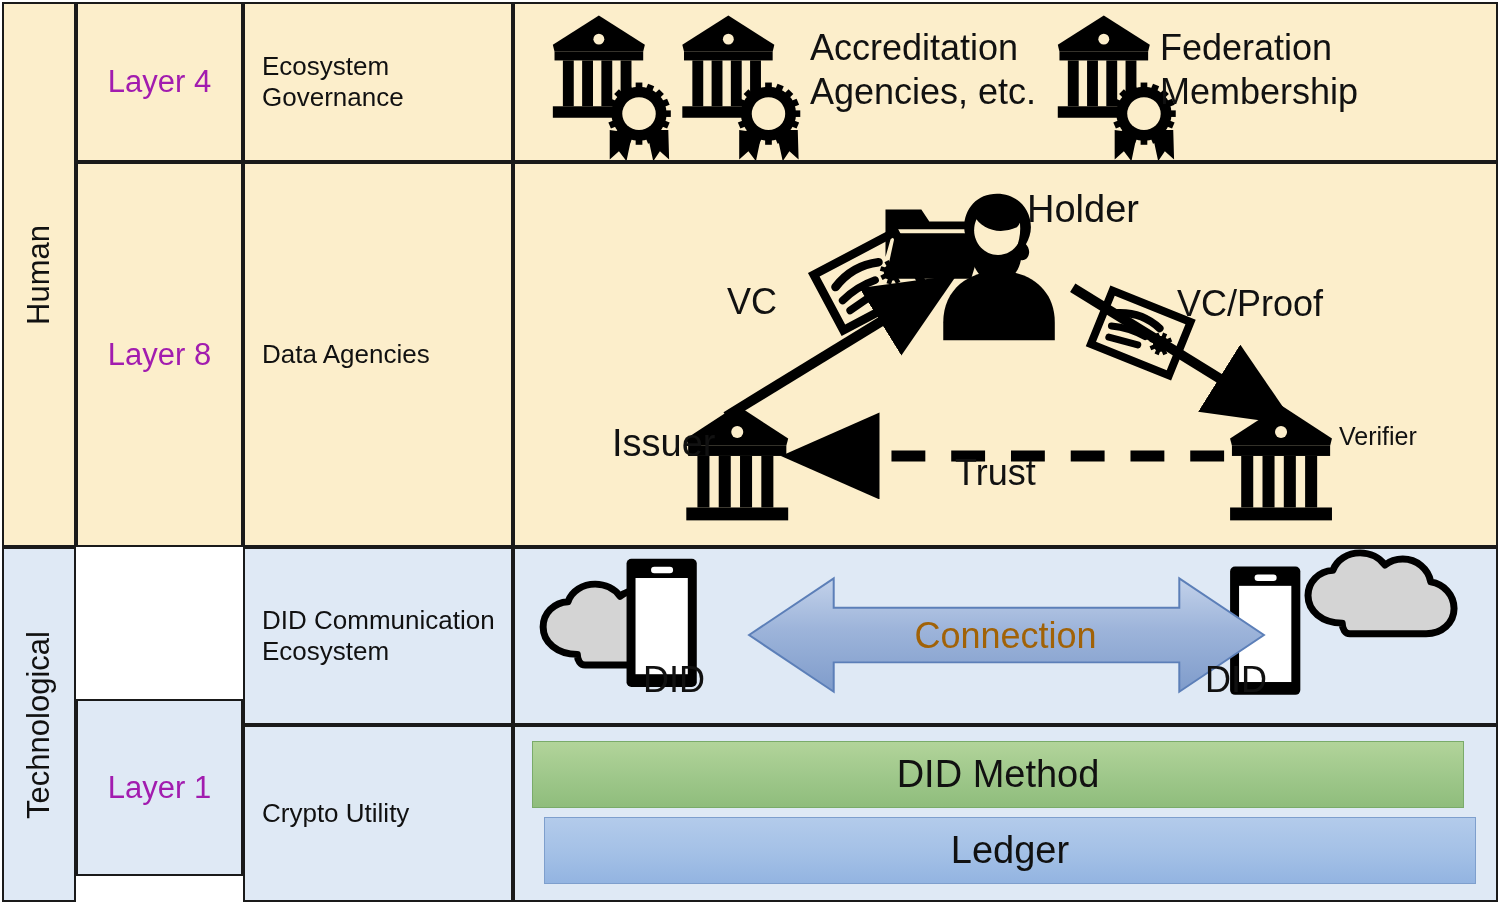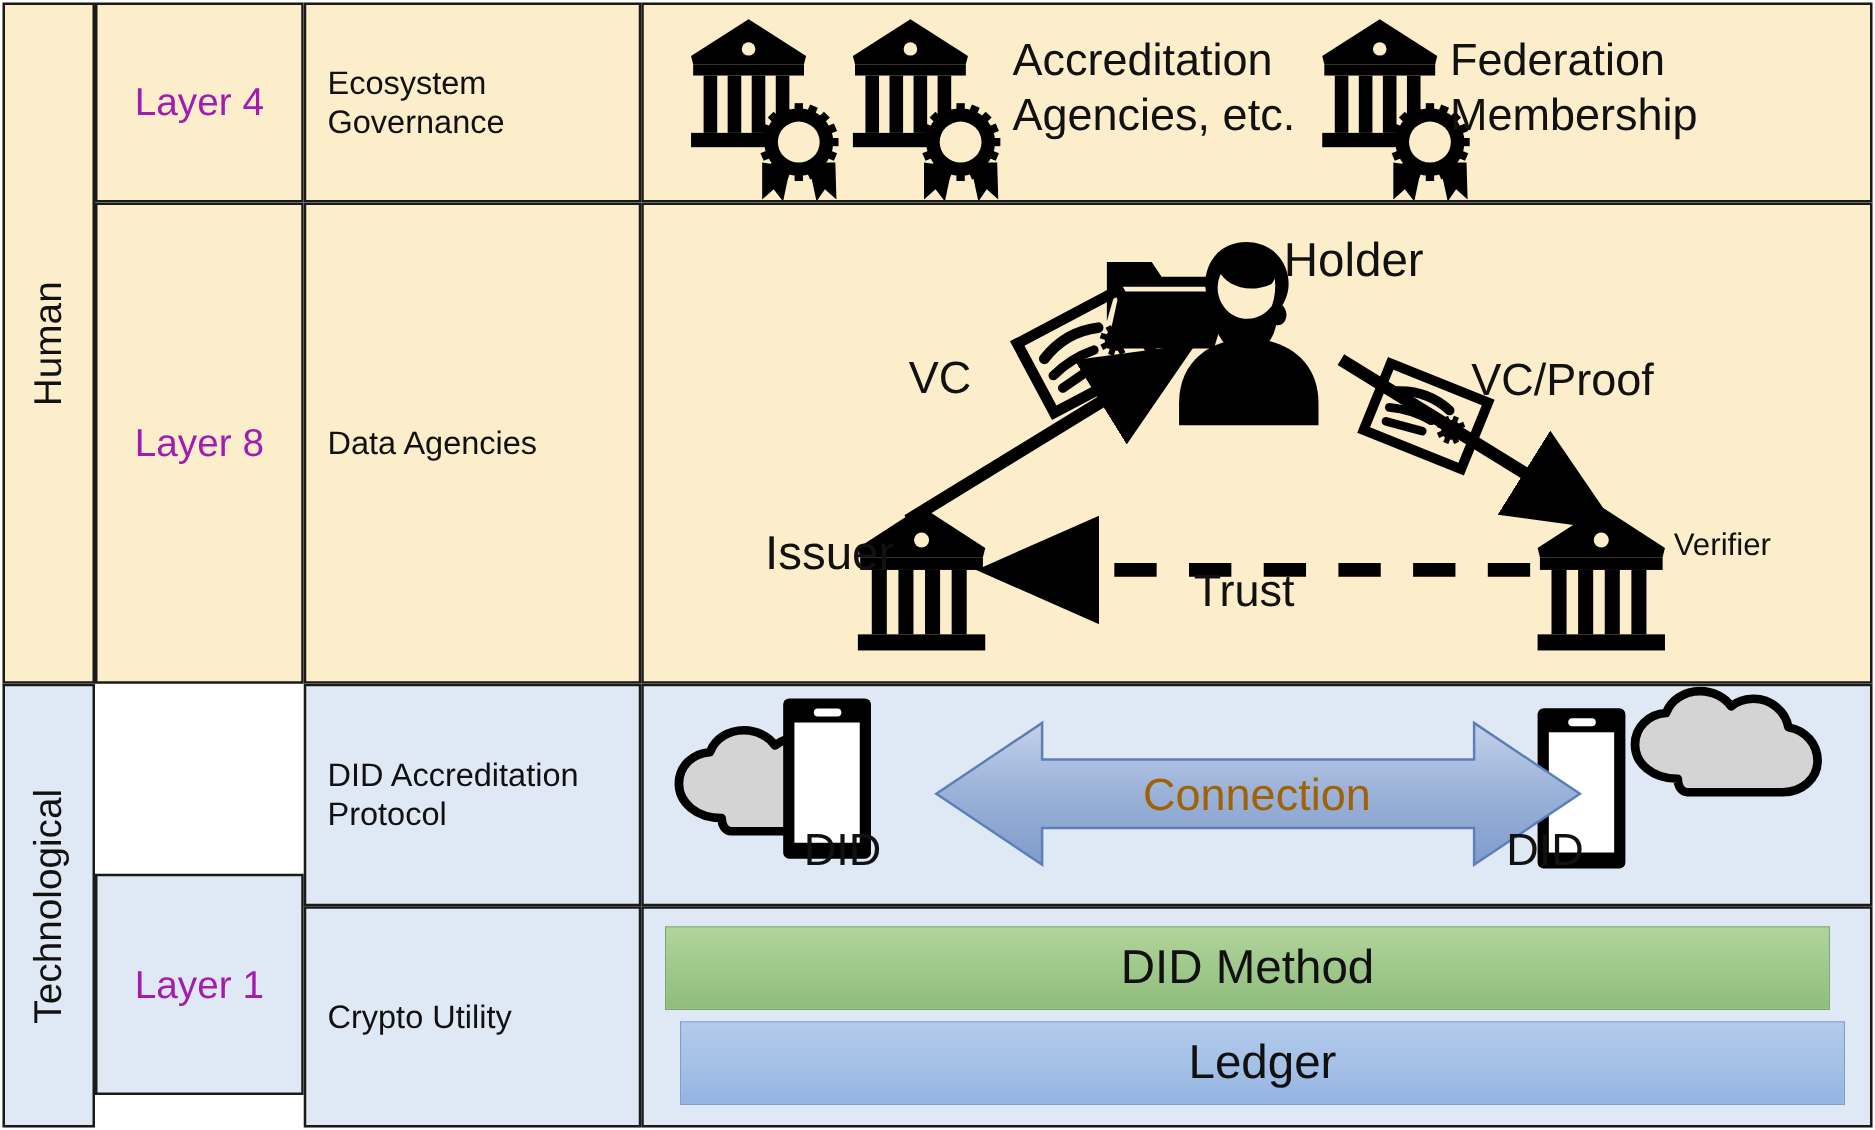--- a/index.html
+++ b/index.html
@@ -243,21 +243,21 @@
 
     <div class="lab" id="l3-holder">Holder</div>
     <div class="lab" id="l3-vc">VC</div>
     <div class="lab" id="l3-vcproof">VC/Proof</div>
     <div class="lab" id="l3-issuer">Issuer</div>
     <div class="lab" id="l3-verifier">Verifier</div>
     <div class="lab" id="l3-trust">Trust</div>
   </div>
 
   <div class="cell tech-bg layer-desc" style="left:243px;top:547px;width:270px;height:178px;">
-    <span>DID Accreditation Protocol</span>
+    <span>DID Communication Ecosystem</span>
   </div>
   <div class="cell tech-bg content-cell" style="left:513px;top:547px;width:985px;height:178px;">
     <svg class="canvas" viewBox="0 0 985 178" preserveAspectRatio="none">
       <defs>
         <linearGradient id="connGrad" x1="0" y1="0" x2="0" y2="1">
           <stop offset="0%" stop-color="#c3d2ea"></stop>
           <stop offset="45%" stop-color="#9db4da"></stop>
           <stop offset="100%" stop-color="#7f9ccb"></stop>
         </linearGradient>
         <g id="cloudShape">

